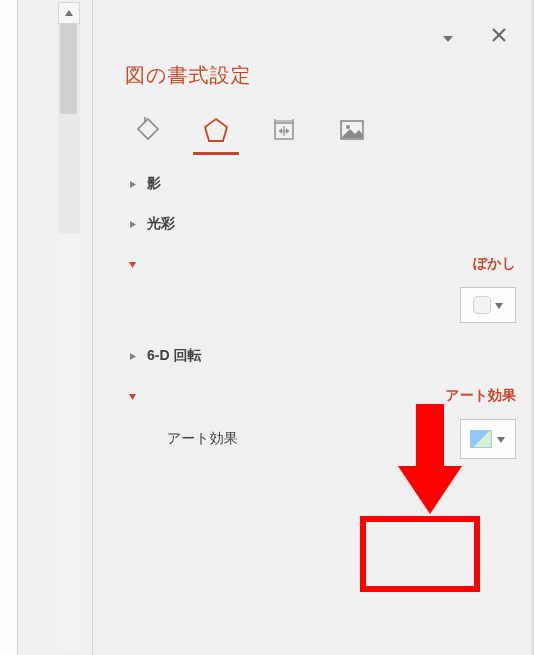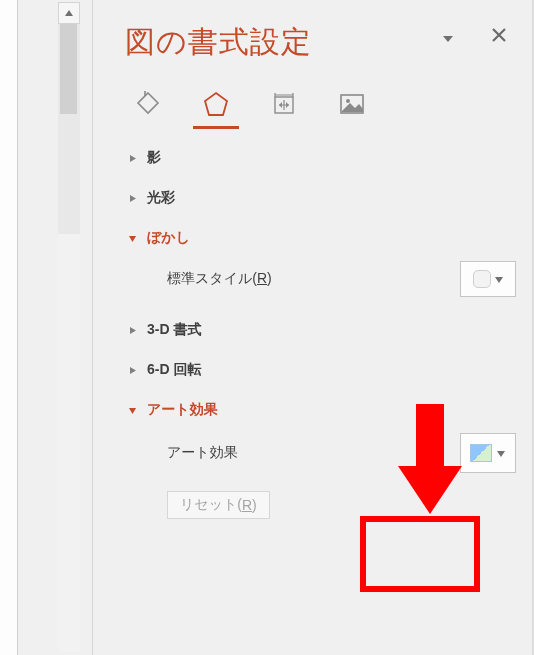--- a/index.html
+++ b/index.html
@@ -44,24 +44,25 @@
     }
     .panel {
       position: absolute;
       left: 92px; top: 0; width: 442px; height: 655px;
       background: #f0f0f0;
       border-left: 1px solid #d6d6d6;
       padding: 22px 18px 10px 32px;
     }
     .panel-title {
       color: #c44a2a;
-      font-size: 30px;
+      font-size: 20px;
       font-weight: 400;
       letter-spacing: 1px;
       margin-bottom: 22px;
+      margin-top: 40px;
     }
     .close-x {
       position: absolute; right: 22px; top: 22px;
       width: 26px; height: 26px;
       display: flex; align-items: center; justify-content: center;
       cursor: pointer;
     }
     .dropdown-caret {
       position: absolute; right: 78px; top: 30px;
       width: 14px; height: 14px;
@@ -75,21 +76,21 @@
     }
     
     .sect { margin: 10px 0 10px 2px; }
     .sect-header {
       display:flex; align-items:center; gap:10px;
       padding: 6px 0;
       cursor: pointer;
       font-weight: 700;
       color:#404040;
     }
-    .sect-header.orange { color:#c44a2a; }
+    .sect-header.orange { color:#c44a2a;justify-content:space-between; }
     .tri { width:10px; height:10px; display:inline-flex; align-items:center; justify-content:center;}
     .tri svg{ width:9px; height:9px; }
     .row { display:flex; align-items:center; padding:8px 0 8px 40px; gap:10px;}
     .row .lbl { flex: 0 0 auto; width:140px; color:#404040; }
     .underline { text-decoration: underline; }
     .preset-btn {
       width:56px; height:36px; border:1px solid #c4c4c4; background:#fdfdfd;
       display:inline-flex; align-items:center; justify-content:center; gap:3px;
       cursor:pointer; position:relative;
     }
@@ -218,45 +219,32 @@
   <div class="sect">
     <div class="sect-header orange">
       <span class="tri">
           <svg viewBox="0 0 9 9">
             <polygon points="1,2 8,2 4.5,8" fill="#c44a2a"></polygon>
           </svg>
         </span>
       <span>ぼかし</span>
     </div>
     <div class="row">
-      <div class="lbl">
-        <span>標準スタイル(</span><span class="underline">R</span><span>)</span>
-      </div>
       <div style="flex:1"></div>
       <div class="preset-btn">
         <span class="sw"></span>
         <span class="car">
           <svg width="10" height="8" viewBox="0 0 10 8">
               <polygon points="1,1 9,1 5,7" fill="#707070"></polygon>
             </svg>
         </span>
       </div>
     </div>
   </div>
 
-  <div class="sect">
-      <div class="sect-header">
-    <span class="tri">
-          <svg viewBox="0 0 9 9">
-            <polygon points="2,1 8,4.5 2,8" fill="#808080"></polygon>
-          </svg>
-        </span>
-    <span>3-D 書式</span>
-  </div>
-    </div>
 
   <div class="sect">
       <div class="sect-header">
     <span class="tri">
           <svg viewBox="0 0 9 9">
             <polygon points="2,1 8,4.5 2,8" fill="#808080"></polygon>
           </svg>
         </span>
     <span>6-D 回転</span>
   </div>
@@ -276,25 +264,20 @@
       <div style="flex:1"></div>
       <div class="art-dd">
         <span class="thumb"></span>
         <span>
           <svg width="10" height="8" viewBox="0 0 10 8">
               <polygon points="1,1 9,1 5,7" fill="#707070"></polygon>
             </svg>
         </span>
       </div>
     </div>
-    <div class="reset-btn">
-      <span>リセット(</span>
-        <span class="underline">R</span>
-        <span>)</span>
-    </div>
   </div>
 
 </div>
 
 <svg class="callout-arrow" viewBox="0 0 72 110">
   <rect x="22" y="0" width="28" height="64" fill="#ff0000"></rect>
   <polygon points="4,62 68,62 36,110" fill="#ff0000"></polygon>
 </svg>
 <div class="callout-box"></div>
 

